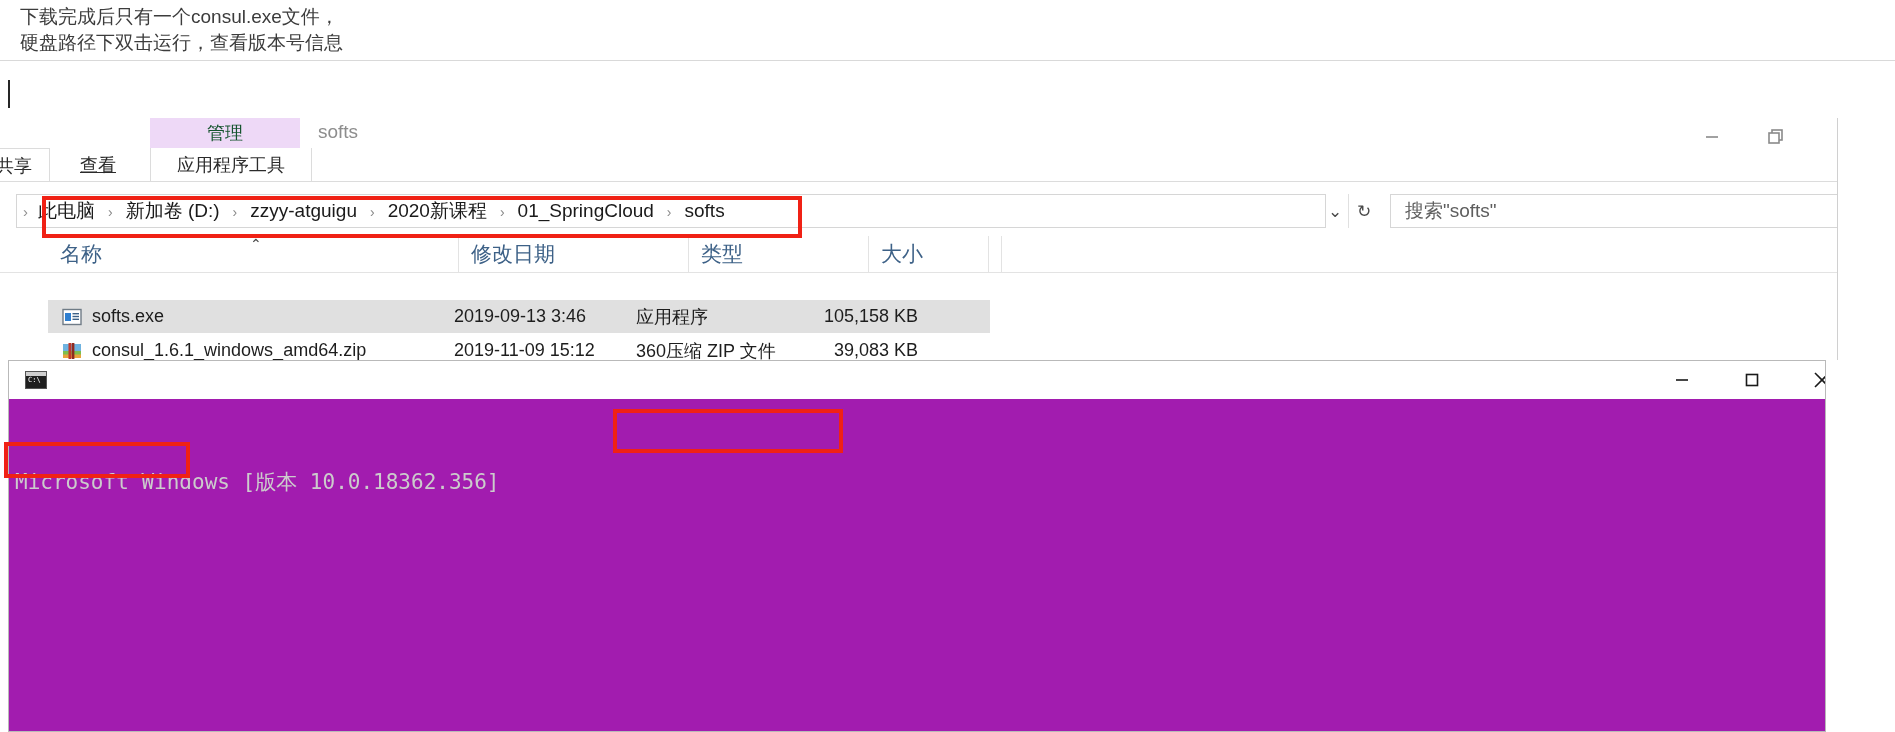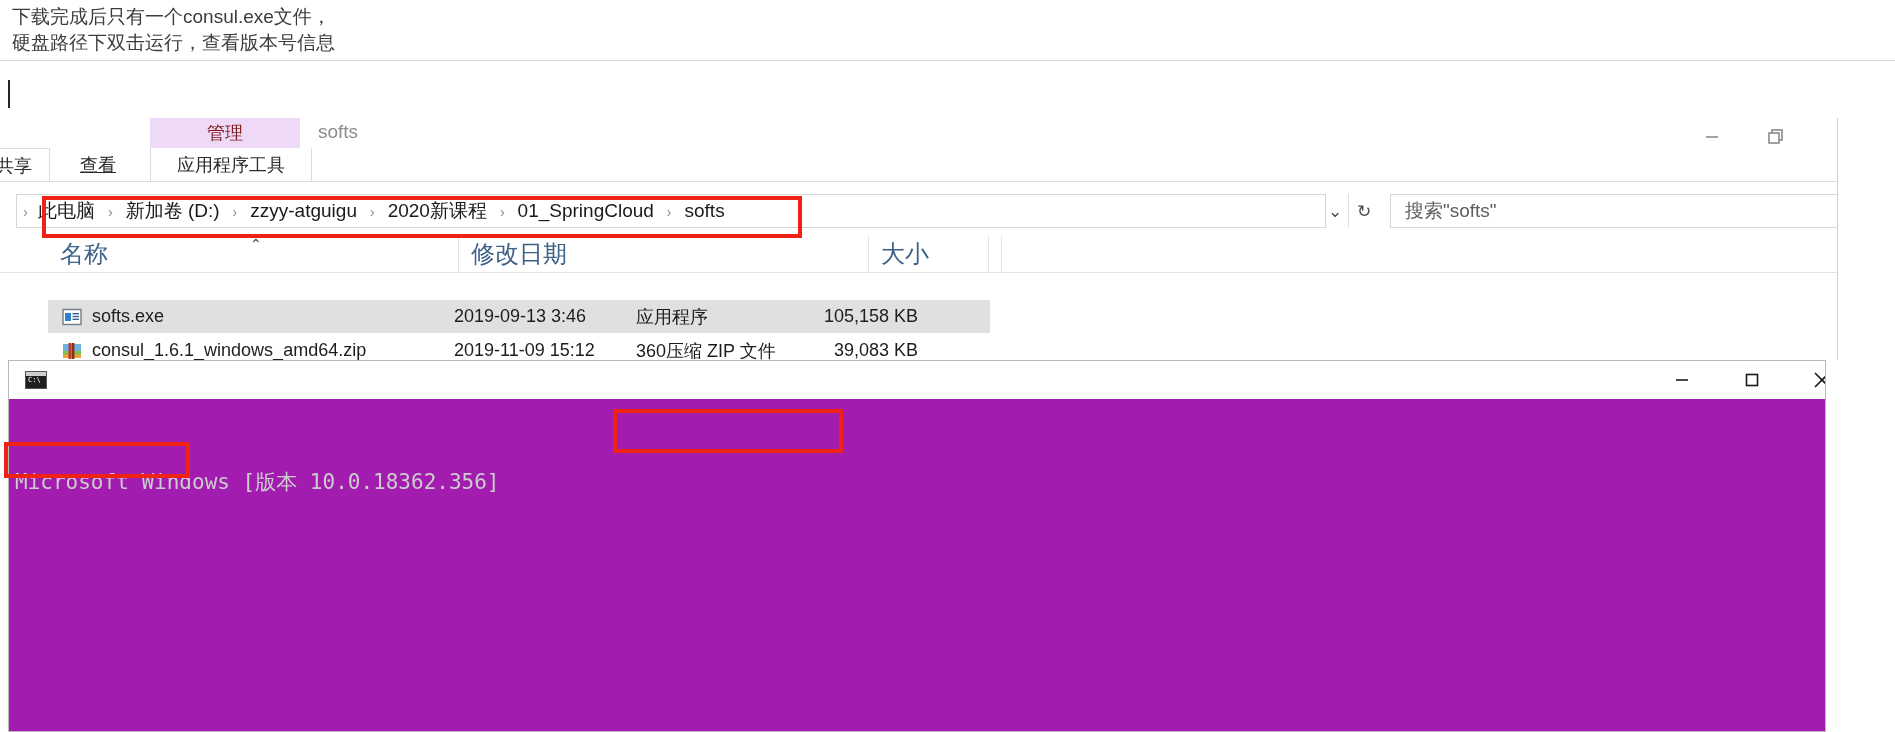--- a/index.html
+++ b/index.html
@@ -12,21 +12,21 @@
     height: 732px;
     position: relative;
     overflow: hidden;
     font-family: "Liberation Sans", sans-serif;
     -webkit-font-smoothing: antialiased;
   }
 
   
   #note {
     position: absolute;
-    left: 12px;
+    left: 20px;
     top: 4px;
     width: 800px;
     color: #3c3c3c;
     font-size: 19px;
     line-height: 26px;
     white-space: pre-line;
   }
 
   
   #note-divider {
@@ -67,21 +67,21 @@
   }
 
   
   .ctx-tab-header {
     position: absolute;
     left: 150px;
     top: 0px;
     width: 150px;
     height: 30px;
     background: #eed9f7;
-    color: #7f1d1d;
+    color: #14532d;
     font-size: 18px;
     display: flex;
     align-items: center;
     justify-content: center;
   }
   
   .win-title {
     position: absolute;
     left: 318px;
     top: 3px;
@@ -216,21 +216,21 @@
     left: 0;
     top: 118px;
     width: 1838px;
     height: 36px;
     border-bottom: 1px solid #e3e3e3;
   }
   .col-head {
     position: absolute;
     top: 0;
     height: 36px;
-    font-size: 24px;
+    font-size: 21px;
     color: #3d6187;
     display: flex;
     align-items: center;
     box-sizing: border-box;
     border-left: 1px solid #e3e3e3;
     padding-left: 12px;
   }
   #ch-name { left: 48px;  width: 410px; border-left: none; }
   #ch-date { left: 458px; width: 230px; }
   #ch-type { left: 688px; width: 180px; }
@@ -414,20 +414,21 @@
     <div class="addr-refresh">↻</div>
     <div class="search-box">
       <span class="search-ph">搜索"softs"</span>
     </div>
   </div>
 
   <div class="col-head-row">
     <div class="col-head" id="ch-name">名称</div>
     <div id="sort-caret">⌃</div>
     <div class="col-head" id="ch-date">修改日期</div>
+    <div class="col-head" id="ch-type">类型</div>
     <div class="col-head" id="ch-size">大小</div>
     <div class="col-head" id="ch-end"></div>
   </div>
 </div>
 <div id="explorer-right-edge"></div>
 
 <div class="file-row" id="row-0">
   <span class="fcell-name">
     <svg class="ficon" viewBox="0 0 20 20">
       <rect x="1" y="2.5" width="18" height="15" fill="#ffffff" stroke="#6f7b86" stroke-width="1.4"></rect>

